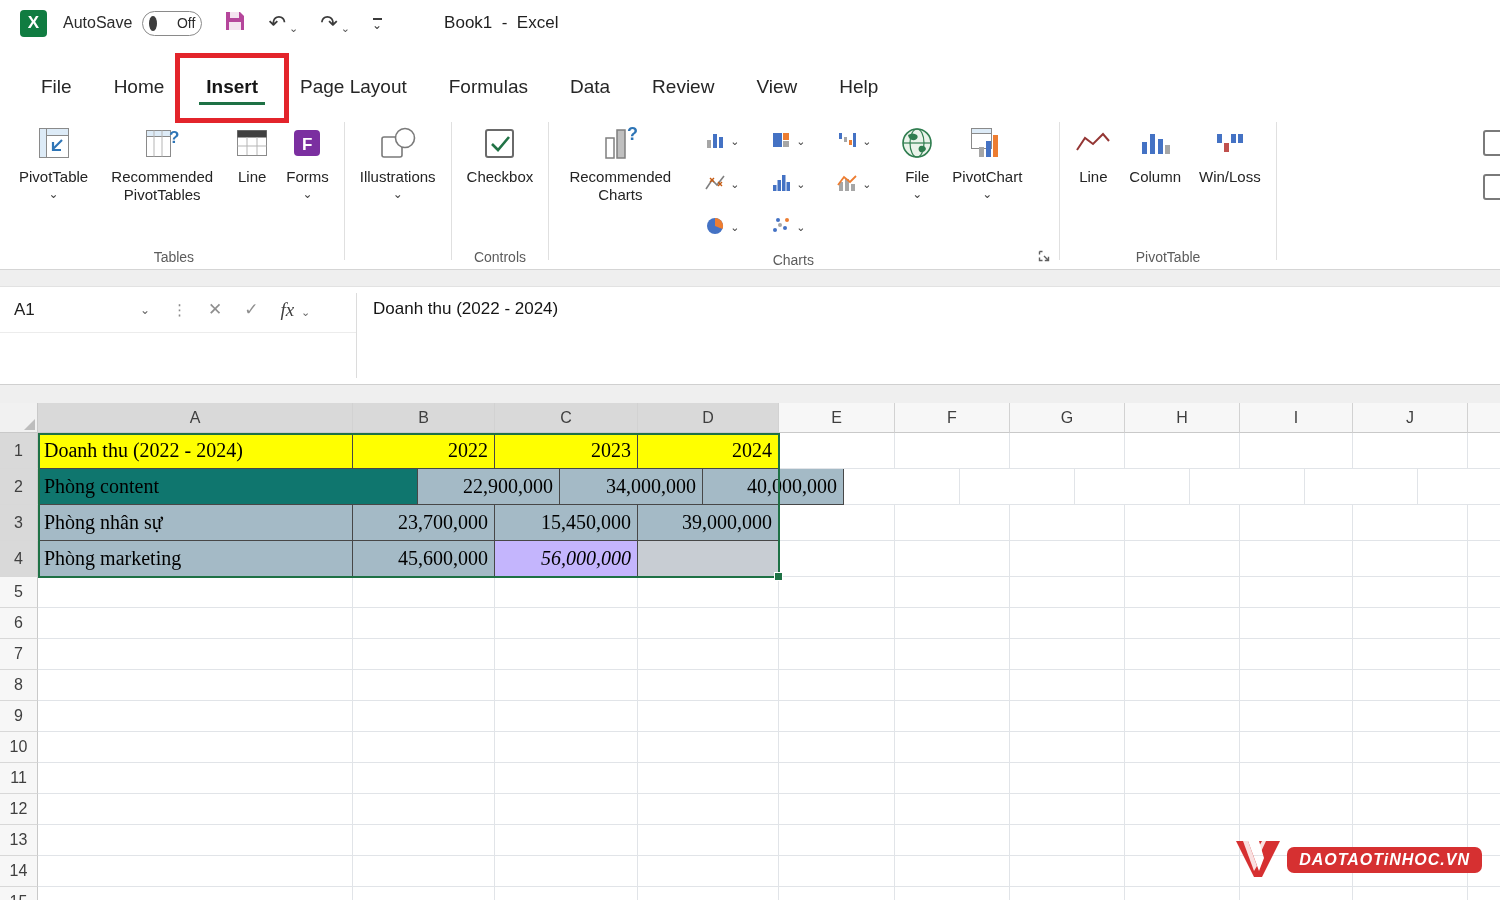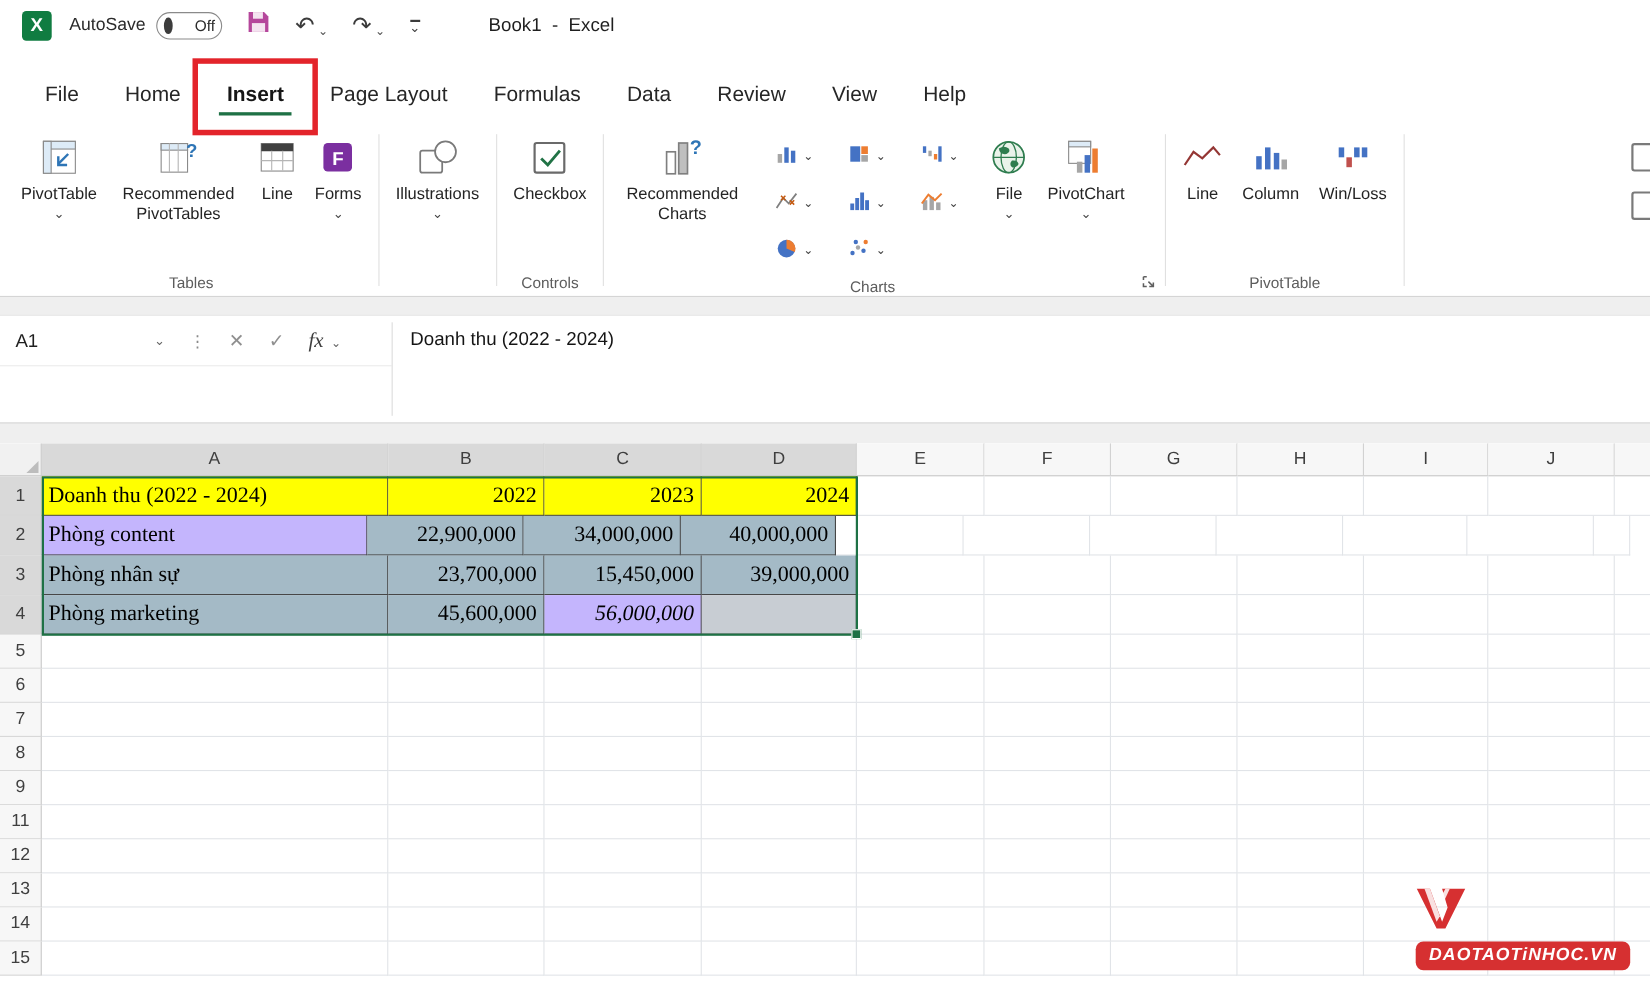--- a/index.html
+++ b/index.html
@@ -89,21 +89,21 @@
   .g-cell { flex:0 0 auto; border-right:1px solid #E1E4E8; border-bottom:1px solid #E1E4E8;
             font-family:"Liberation Serif", serif; font-size:20px; color:#000;
             display:flex; align-items:center; padding:0 6px; overflow:hidden; white-space:nowrap; cursor:cell; }
   .g-cell.filled { border-right:1px solid #474747; border-bottom:1px solid #474747; }
   .sel-overlay { position:absolute; left:38px; top:30px; width:742px; height:145px;
                  border:2px solid #1E7145; pointer-events:none; z-index:10; }
   .fill-handle { position:absolute; right:-5px; bottom:-5px; width:9px; height:9px;
                  background:#1E7145; border:1.5px solid #fff; pointer-events:auto; cursor:crosshair; }
 
   
-  .watermark { position:absolute; right:18px; bottom:18px; display:flex; align-items:flex-start; gap:6px; z-index:40;flex-direction:column; }
+  .watermark { position:absolute; right:18px; bottom:18px; display:flex; align-items:center; gap:6px; z-index:40; }
   .wm-pill { background:#D63031; color:#fff; font-weight:bold; font-style:italic; font-size:16px;
              letter-spacing:1px; padding:4px 12px; border-radius:7px; }
 </style>
 </head>
 <body>
 
 <div class="app">
 
   <div class="top-chrome">
 
@@ -470,21 +470,21 @@
           <div class="g-cell" style="width: 116px;"></div>
           <div class="g-cell" style="width: 115px;"></div>
           <div class="g-cell" style="width: 115px;"></div>
           <div class="g-cell" style="width: 115px;"></div>
           <div class="g-cell" style="width: 113px;"></div>
           <div class="g-cell" style="width: 115px;"></div>
           <div class="g-cell" style="width: 33px;"></div>
         </div>
         <div class="g-row" style="height: 36px;">
           <div class="g-rowhdr sel">2</div>
-          <div class="g-cell filled" style="width: 296px; background: #c4b5fd; justify-content: flex-start;">Phòng content</div>
+          <div class="g-cell filled" style="width: 380px; background: #0f766e; justify-content: flex-start;">Phòng content</div>
           <div class="g-cell filled" style="width: 142px; background: rgb(164, 186, 198); justify-content: flex-end;">22,900,000</div>
           <div class="g-cell filled" style="width: 143px; background: rgb(164, 186, 198); justify-content: flex-end;">34,000,000</div>
           <div class="g-cell filled" style="width: 141px; background: rgb(164, 186, 198); justify-content: flex-end;">40,000,000</div>
           <div class="g-cell" style="width: 116px;"></div>
           <div class="g-cell" style="width: 115px;"></div>
           <div class="g-cell" style="width: 115px;"></div>
           <div class="g-cell" style="width: 115px;"></div>
           <div class="g-cell" style="width: 113px;"></div>
           <div class="g-cell" style="width: 115px;"></div>
           <div class="g-cell" style="width: 33px;"></div>
@@ -568,20 +568,34 @@
           <div class="g-cell" style="width: 116px;"></div>
           <div class="g-cell" style="width: 115px;"></div>
           <div class="g-cell" style="width: 115px;"></div>
           <div class="g-cell" style="width: 115px;"></div>
           <div class="g-cell" style="width: 113px;"></div>
           <div class="g-cell" style="width: 115px;"></div>
           <div class="g-cell" style="width: 33px;"></div>
         </div>
         <div class="g-row" style="height: 31px;">
           <div class="g-rowhdr">9</div>
+          <div class="g-cell" style="width: 315px;"></div>
+          <div class="g-cell" style="width: 142px;"></div>
+          <div class="g-cell" style="width: 143px;"></div>
+          <div class="g-cell" style="width: 141px;"></div>
+          <div class="g-cell" style="width: 116px;"></div>
+          <div class="g-cell" style="width: 115px;"></div>
+          <div class="g-cell" style="width: 115px;"></div>
+          <div class="g-cell" style="width: 115px;"></div>
+          <div class="g-cell" style="width: 113px;"></div>
+          <div class="g-cell" style="width: 115px;"></div>
+          <div class="g-cell" style="width: 33px;"></div>
+        </div>
+        <div class="g-row" style="height: 31px;">
+          <div class="g-rowhdr">10</div>
           <div class="g-cell" style="width: 315px;"></div>
           <div class="g-cell" style="width: 142px;"></div>
           <div class="g-cell" style="width: 143px;"></div>
           <div class="g-cell" style="width: 141px;"></div>
           <div class="g-cell" style="width: 116px;"></div>
           <div class="g-cell" style="width: 115px;"></div>
           <div class="g-cell" style="width: 115px;"></div>
           <div class="g-cell" style="width: 115px;"></div>
           <div class="g-cell" style="width: 113px;"></div>
           <div class="g-cell" style="width: 115px;"></div>

